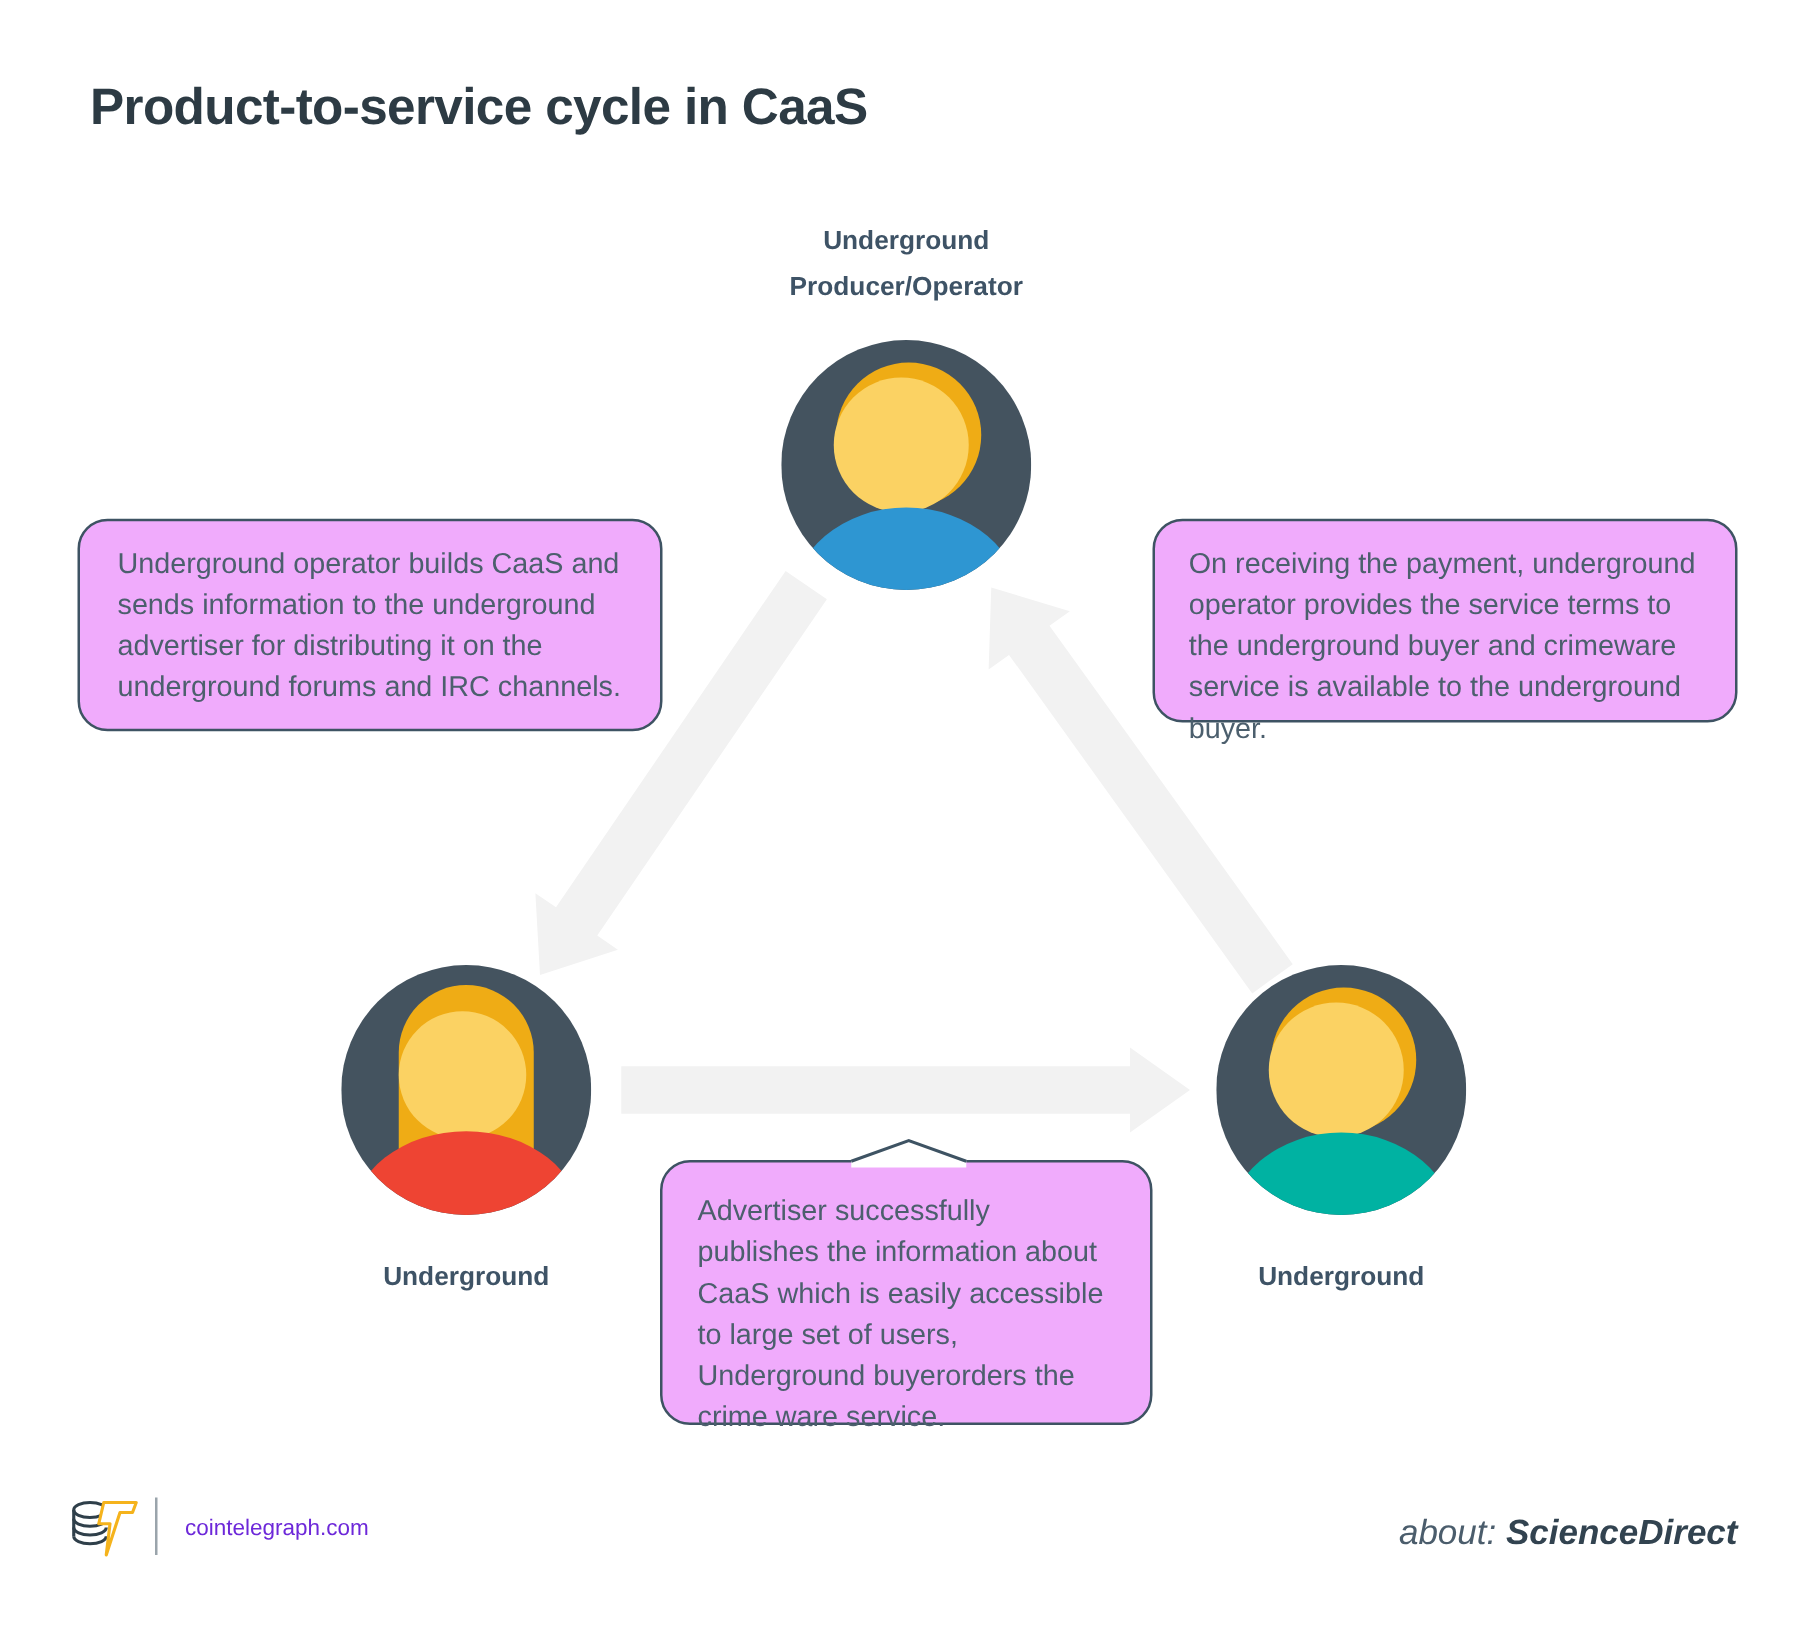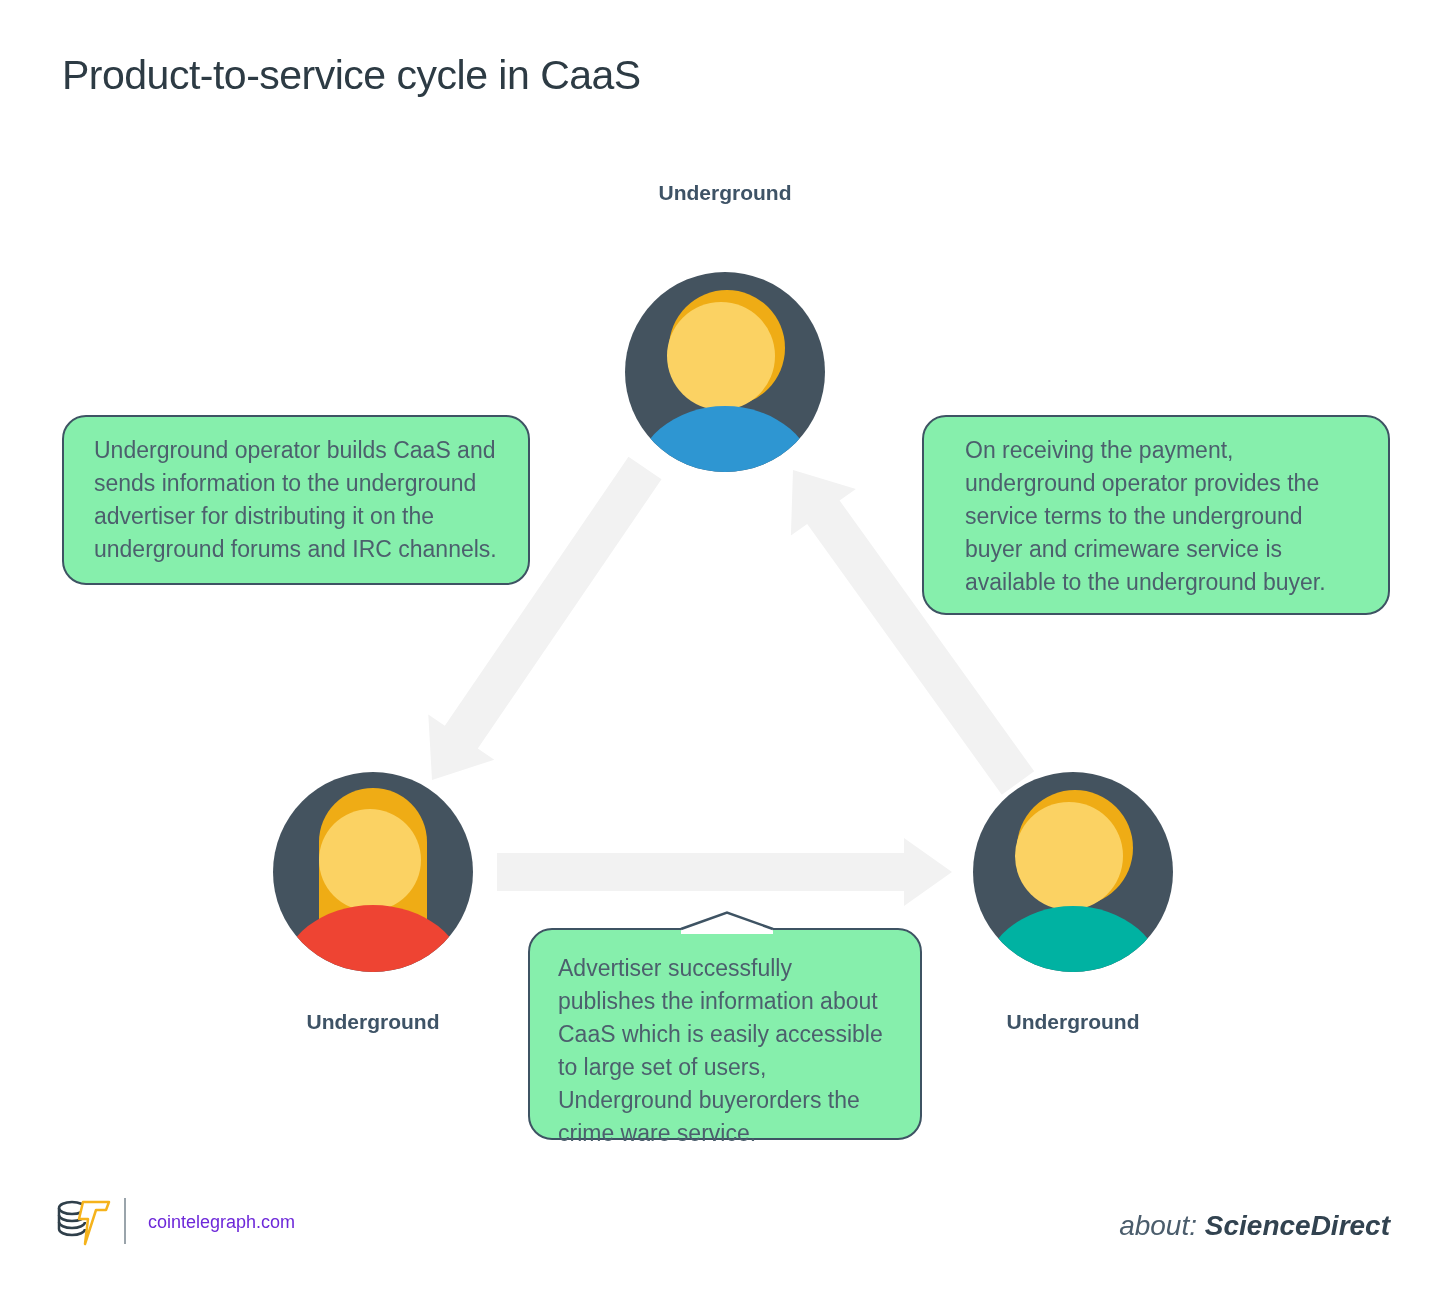--- a/index.html
+++ b/index.html
@@ -1,42 +1,42 @@
 <!DOCTYPE html>
 <html><head>
 <meta charset="utf-8">
 <style>
   html,body{margin:0;padding:0;background:#ffffff;}
   .canvas{
     position:relative;width:1450px;height:1302px;background:#ffffff;overflow:hidden;
     font-family:"Liberation Sans",sans-serif;
   }
   .title{
-    position:absolute;left:62px;top:52px;margin:0;
-    font-size:41px;font-weight:400;letter-spacing:-0.5px;color:#2d3b44;
+    position:absolute;left:62px;top:52px;margin:10px;
+    font-size:41px;font-weight:700;letter-spacing:-0.5px;color:#2d3b44;
   }
   .arrow-layer{position:absolute;left:0;top:0;width:1450px;height:1302px;z-index:1;}
   .avatar{position:absolute;width:200px;height:200px;z-index:3;}
   .avatar.producer{left:625px;top:272px;}
   .avatar.advertiser{left:273px;top:772px;}
   .avatar.buyer{left:973px;top:772px;}
   .node-label{
     position:absolute;width:400px;text-align:center;z-index:3;
     font-size:21px;font-weight:700;line-height:37px;color:#3e5366;
   }
   .node-label.producer{left:525px;top:174px;}
   .node-label.advertiser{left:173px;top:1003px;}
   .node-label.buyer{left:873px;top:1003px;}
   .callout{
-    position:absolute;box-sizing:border-box;z-index:2;background:#86efac;
+    position:absolute;box-sizing:border-box;z-index:2;background:#f0abfc;
     border:2px solid #3e5363;border-radius:24px;
     font-size:23px;line-height:33px;color:#4c5f6d;
   }
   .callout.left{left:62px;top:415px;width:468px;height:170px;padding:17px 30px;}
-  .callout.right{left:922px;top:415px;width:468px;height:200px;padding:17px 41px;}
+  .callout.right{left:922px;top:415px;width:468px;height:163px;padding:17px 27px;}
   .callout.bottom{left:528px;top:928px;width:394px;height:212px;padding:22px 28px;}
   .notch{position:absolute;top:-19px;left:151px;width:92px;height:23px;overflow:visible;}
   .footer-logo{position:absolute;left:56px;top:1196px;z-index:3;}
   .footer-divider{position:absolute;left:124px;top:1198px;width:2px;height:46px;background:#9aa4ab;z-index:3;}
   .footer-site{position:absolute;left:148px;top:1212px;font-size:18px;color:#6d28d9;z-index:3;}
   .footer-source{
     position:absolute;left:890px;top:1210px;width:500px;text-align:right;z-index:3;
     font-style:italic;font-size:28px;color:#4b5d6c;
   }
   .footer-source b{font-weight:700;color:#324350;}
@@ -49,20 +49,21 @@
   <h1 class="title">Product-to-service cycle in CaaS</h1>
 
   <svg class="arrow-layer" viewBox="0 0 1450 1302">
     <polygon points="628.5,456.7 444.8,725.8 428.3,714.5 432,780 494.3,759.7 477.8,748.4 661.5,479.3" fill="#f2f2f2"></polygon>
     <polygon points="1034.2,771.3 839.6,500.5 855.9,488.9 793,470 790.9,535.5 807.2,523.9 1001.8,794.7" fill="#f2f2f2"></polygon>
     <polygon points="497,853 904,853 904,838 952,872 904,906 904,891 497,891" fill="#f2f2f2"></polygon>
   </svg>
 
   <div class="node-label producer">
     <div>Underground</div>
+    <div>Producer/Operator</div>
   </div>
   <svg class="avatar producer" viewBox="0 0 200 200">
     <defs>
         <clipPath id="clipP">
           <circle cx="100" cy="100" r="100"></circle>
         </clipPath>
       </defs>
     <g clip-path="url(#clipP)">
       <rect width="200" height="200" fill="#44535f"></rect>
       <circle cx="102" cy="76" r="58" fill="#efac15"></circle>

